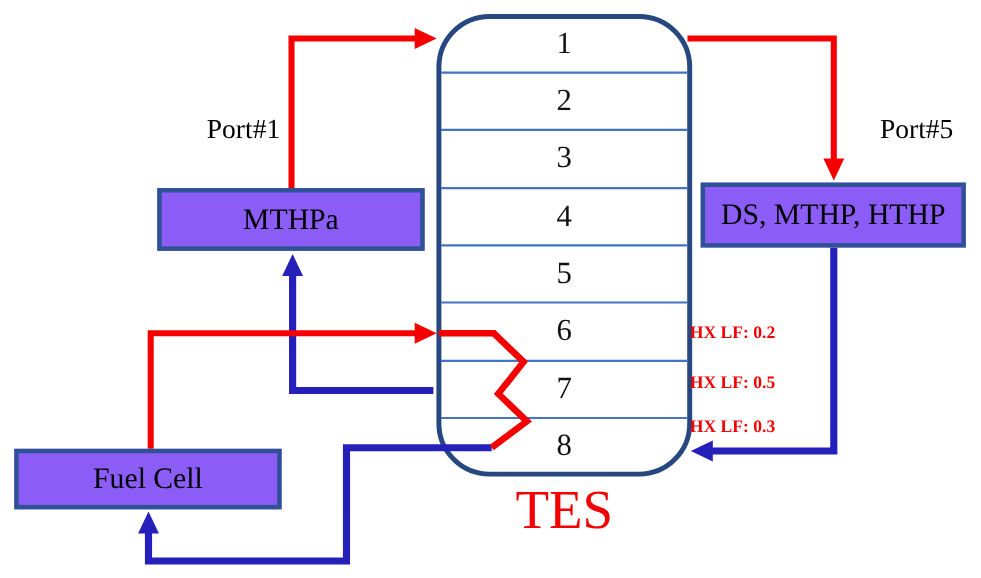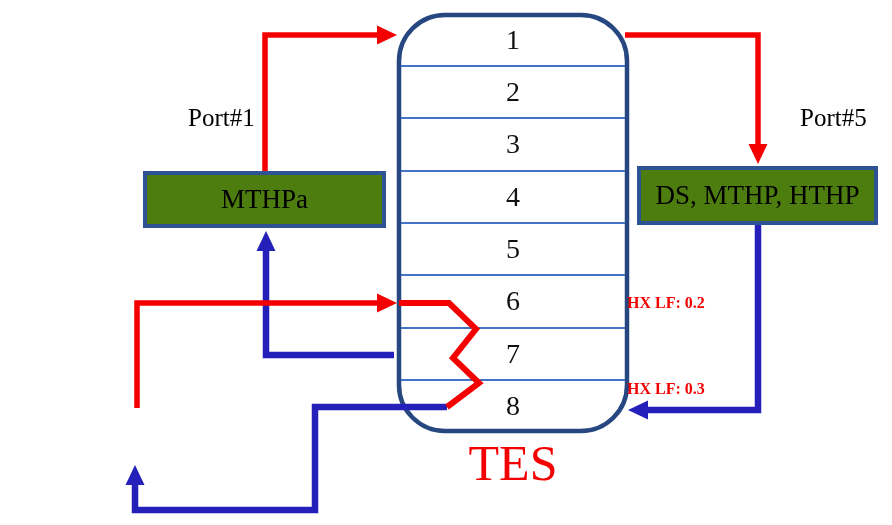--- a/index.html
+++ b/index.html
@@ -2,21 +2,21 @@
 <html><head>
 <meta charset="utf-8">
 <style>
   html,body { margin:0; padding:0; background:#ffffff; }
   .canvas {
     position:relative; width:892px; height:525px; background:#ffffff;
     font-family:"Liberation Serif","DejaVu Serif",serif; overflow:hidden;
   }
   .canvas svg { position:absolute; left:0; top:0; }
   .box {
-    position:absolute; box-sizing:border-box; background:#4d7c0f;
+    position:absolute; box-sizing:border-box; background:#8b5cf6;
     border:4px solid #2e5395; display:flex; align-items:center; justify-content:center;
     font-size:27px; color:#000000; white-space:nowrap;
   }
   .seg {
     position:absolute; left:399px; width:228px; height:52px; line-height:52px;
     text-align:center; font-size:28px; color:#111111;
   }
   .portlabel { position:absolute; font-size:25px; color:#000000; white-space:nowrap;margin-left:24px; }
   .hx {
     position:absolute; left:627px; font-size:16px; font-weight:bold;
@@ -75,25 +75,29 @@
   <div class="seg" style="top:118px">3</div>
   <div class="seg" style="top:171px">4</div>
   <div class="seg" style="top:223px">5</div>
   <div class="seg" style="top:275px">6</div>
   <div class="seg" style="top:328px">7</div>
   <div class="seg" style="top:380px">8</div>
 
   <div class="box" style="left:143px; top:171px; width:243px; height:57px">
     <span>MTHPa</span>
   </div>
+  <div class="box" style="left:13px; top:408px; width:243px; height:55px">
+    <span>Fuel Cell</span>
+  </div>
   <div class="box" style="left:637px; top:166px; width:241px; height:59px">
     <span>DS, MTHP, HTHP</span>
   </div>
 
   <div class="portlabel" style="left:164px; top:104px">Port#1</div>
   <div class="portlabel" style="left:776px; top:104px">Port#5</div>
 
   <div class="hx" style="top:294px">HX LF: 0.2</div>
+  <div class="hx" style="top:340px">HX LF: 0.5</div>
   <div class="hx" style="top:380px">HX LF: 0.3</div>
 
   <div class="tes">TES</div>
 
 </div>
 
 </body></html>

